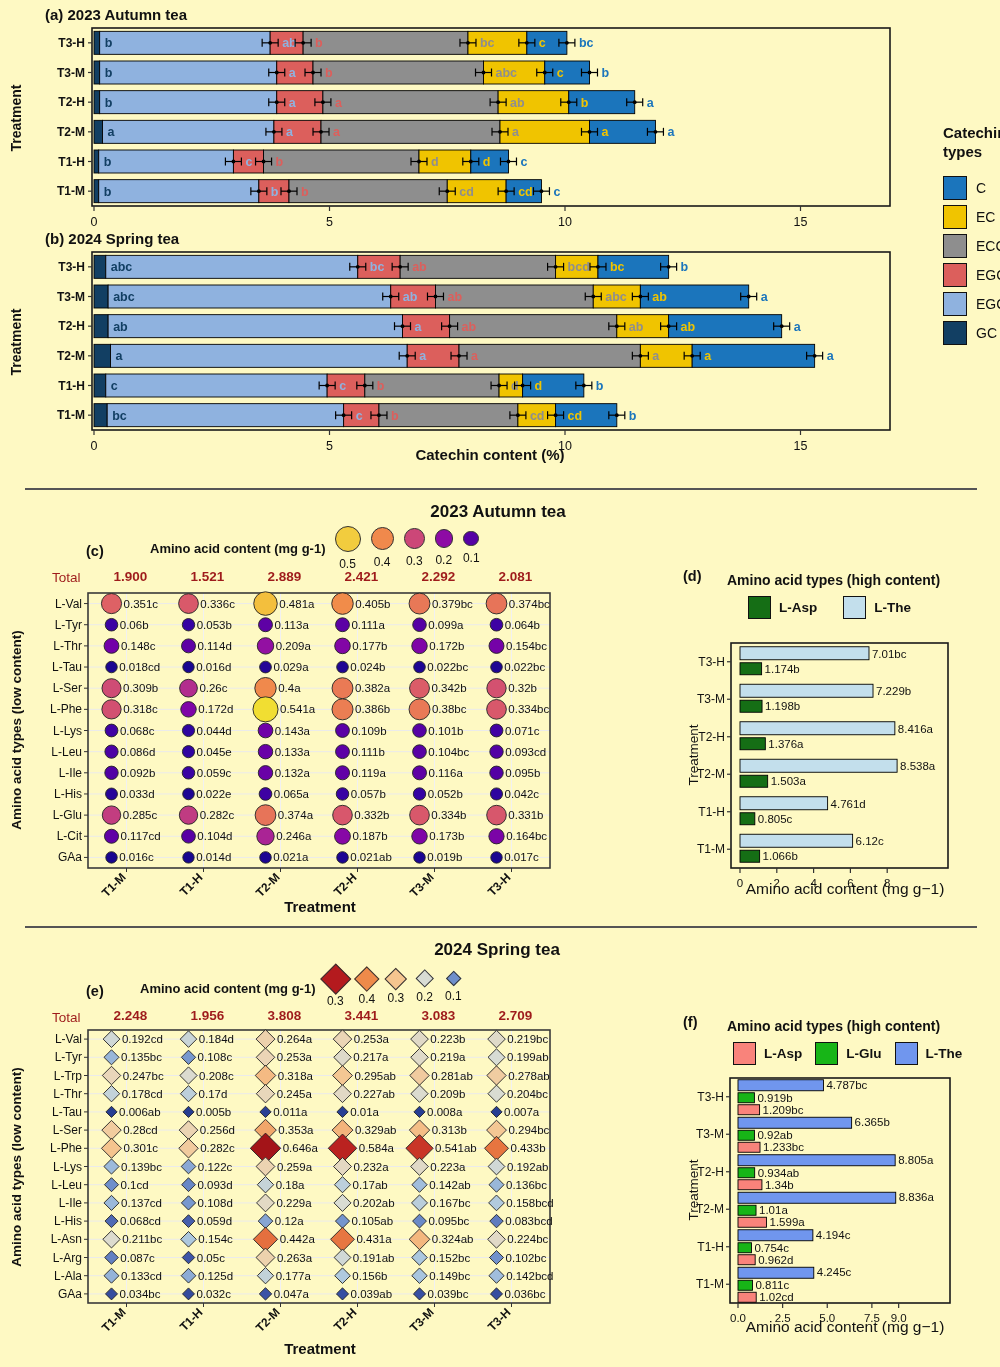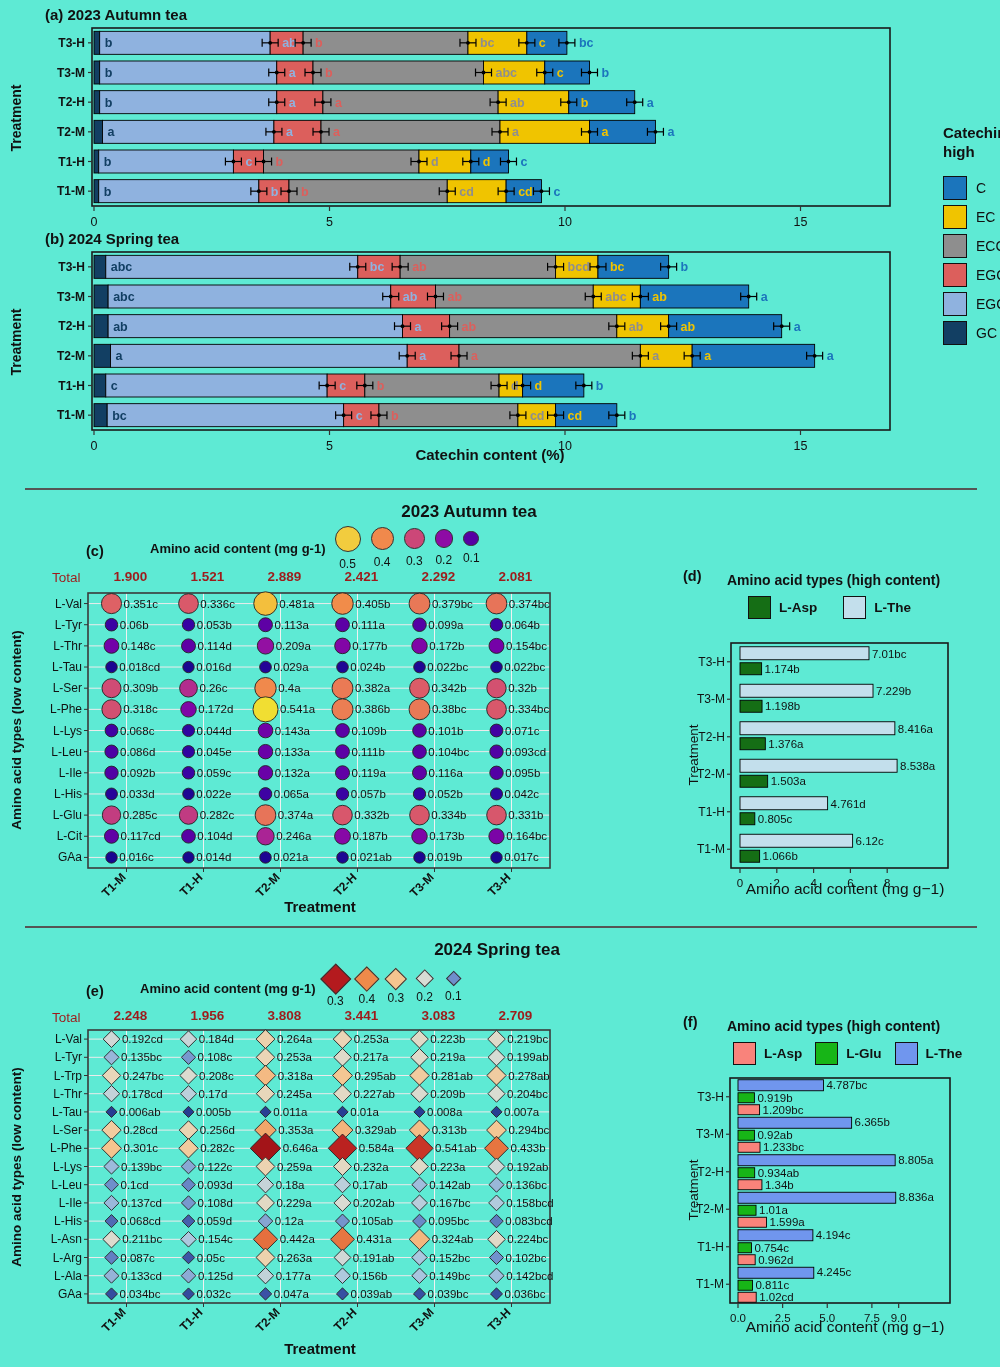--- a/index.html
+++ b/index.html
@@ -1,16 +1,16 @@
 <!DOCTYPE html>
 <html><head>
 <meta charset="utf-8">
 <style>
   html,body{margin:0;padding:0;background:#fff;}
-  .canvas{position:relative;width:1000px;height:1367px;background:#5eead4;overflow:hidden;
+  .canvas{position:relative;width:1000px;height:1367px;background:#fef9c3;overflow:hidden;
           font-family:"Liberation Sans",sans-serif;color:#111;}
   svg{position:absolute;overflow:visible;}
   svg text{font-family:"Liberation Sans",sans-serif;}
   .ptitle{position:absolute;font-size:15px;font-weight:bold;white-space:nowrap;}
   .sec-title{position:absolute;transform:translateX(-50%);font-size:17px;font-weight:bold;white-space:nowrap;}
   .vlab{position:absolute;transform:translate(-50%,-50%) rotate(-90deg);font-weight:bold;
         font-size:14px;white-space:nowrap;}
   .vlab.small{font-size:13.5px;}
   .xlab{position:absolute;transform:translateX(-50%);font-weight:bold;font-size:15px;white-space:nowrap;}
   .xlab.plain{font-weight:normal;font-size:15.5px;}
@@ -325,21 +325,21 @@
       <line x1="537" y1="184" x2="537" y2="189" stroke="#333" stroke-width="1.2"></line>
       <text x="537" y="204" fill="#111" font-size="12.5" text-anchor="middle">10</text>
       <line x1="772.5" y1="184" x2="772.5" y2="189" stroke="#333" stroke-width="1.2"></line>
       <text x="772.5" y="204" fill="#111" font-size="12.5" text-anchor="middle">15</text>
     </svg>
   <div class="vlab" style="left:16px;top:118px">Treatment</div>
 
   <div class="cat-legend" style="left:905px;top:124px">
     <div class="cat-legend-title">
       <span>Catechin</span><br>
-      <span>high</span>
+      <span>types</span>
     </div>
     <div id="catechin-items">
         <div class="cat-item">
           <span class="cat-swatch" style="background: rgb(27, 117, 188);"></span>
           <span class="cat-item-label">C</span>
         </div>
         <div class="cat-item">
           <span class="cat-swatch" style="background: rgb(240, 196, 0);"></span>
           <span class="cat-item-label">EC</span>
         </div>
@@ -647,21 +647,21 @@
       <text x="301.5" y="204" fill="#111" font-size="12.5" text-anchor="middle">5</text>
       <line x1="537" y1="184" x2="537" y2="189" stroke="#333" stroke-width="1.2"></line>
       <text x="537" y="204" fill="#111" font-size="12.5" text-anchor="middle">10</text>
       <line x1="772.5" y1="184" x2="772.5" y2="189" stroke="#333" stroke-width="1.2"></line>
       <text x="772.5" y="204" fill="#111" font-size="12.5" text-anchor="middle">15</text>
     </svg>
   <div class="vlab" style="left:16px;top:342px">Treatment</div>
   <div class="xlab" style="left:490px;top:446px">Catechin content (%)</div>
 
   <div class="divider" style="top:488px"></div>
-  <div class="sec-title" style="left:469px;top:502px">2023 Autumn tea</div>
+  <div class="sec-title" style="left:498px;top:502px">2023 Autumn tea</div>
 
   <div class="panel-label" style="left:86px;top:543px">(c)</div>
   <div class="scale-legend" style="left:150px;top:533px">
     <span class="t">Amino acid content (mg g-1)</span>
     <span id="c-legend-items" style="display:flex;align-items:center;gap:10px">
         <div class="scale-item">
           <span class="sym-circle" style="width: 24px; height: 24px; background: rgb(242, 204, 62);"></span>
           <span class="v">0.5</span>
         </div>
         <div class="scale-item">

